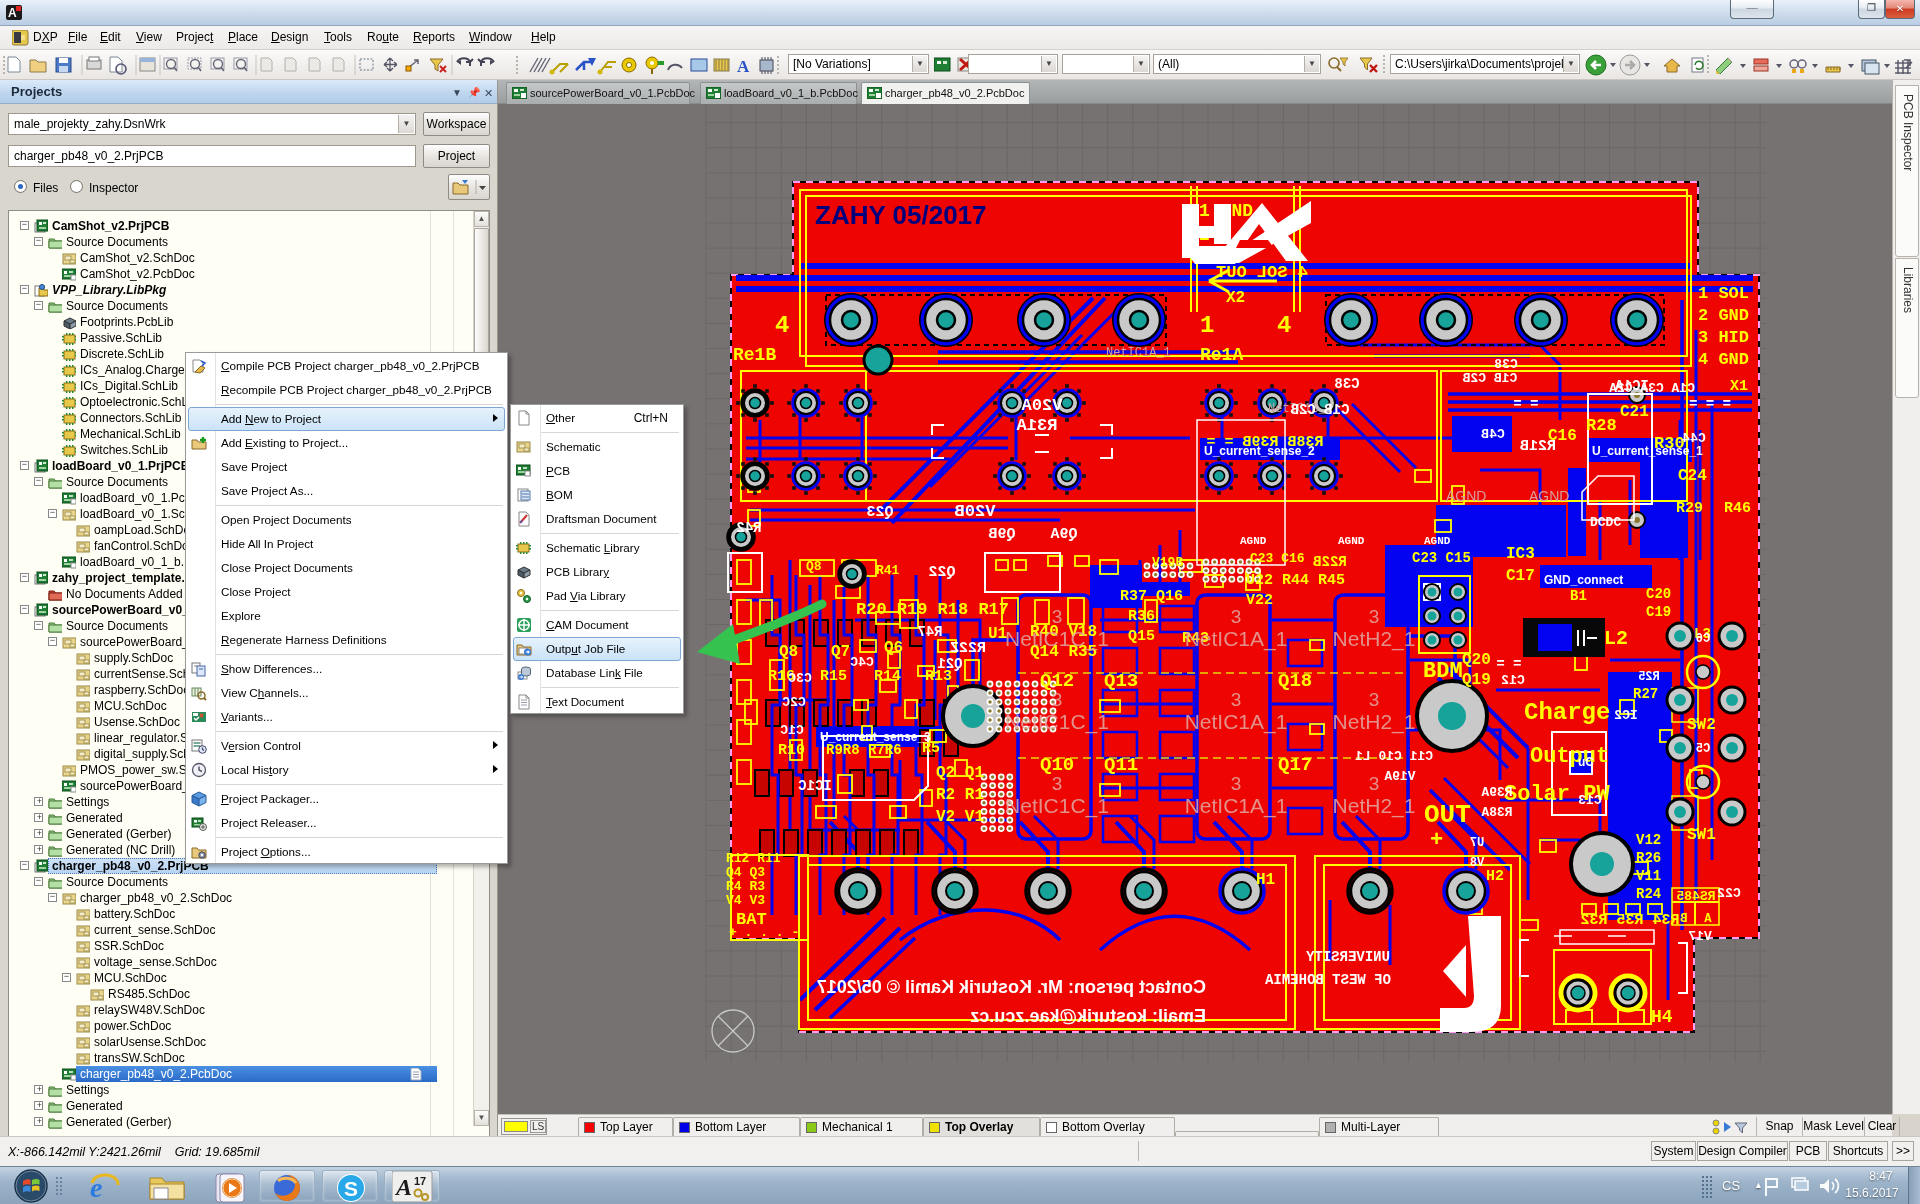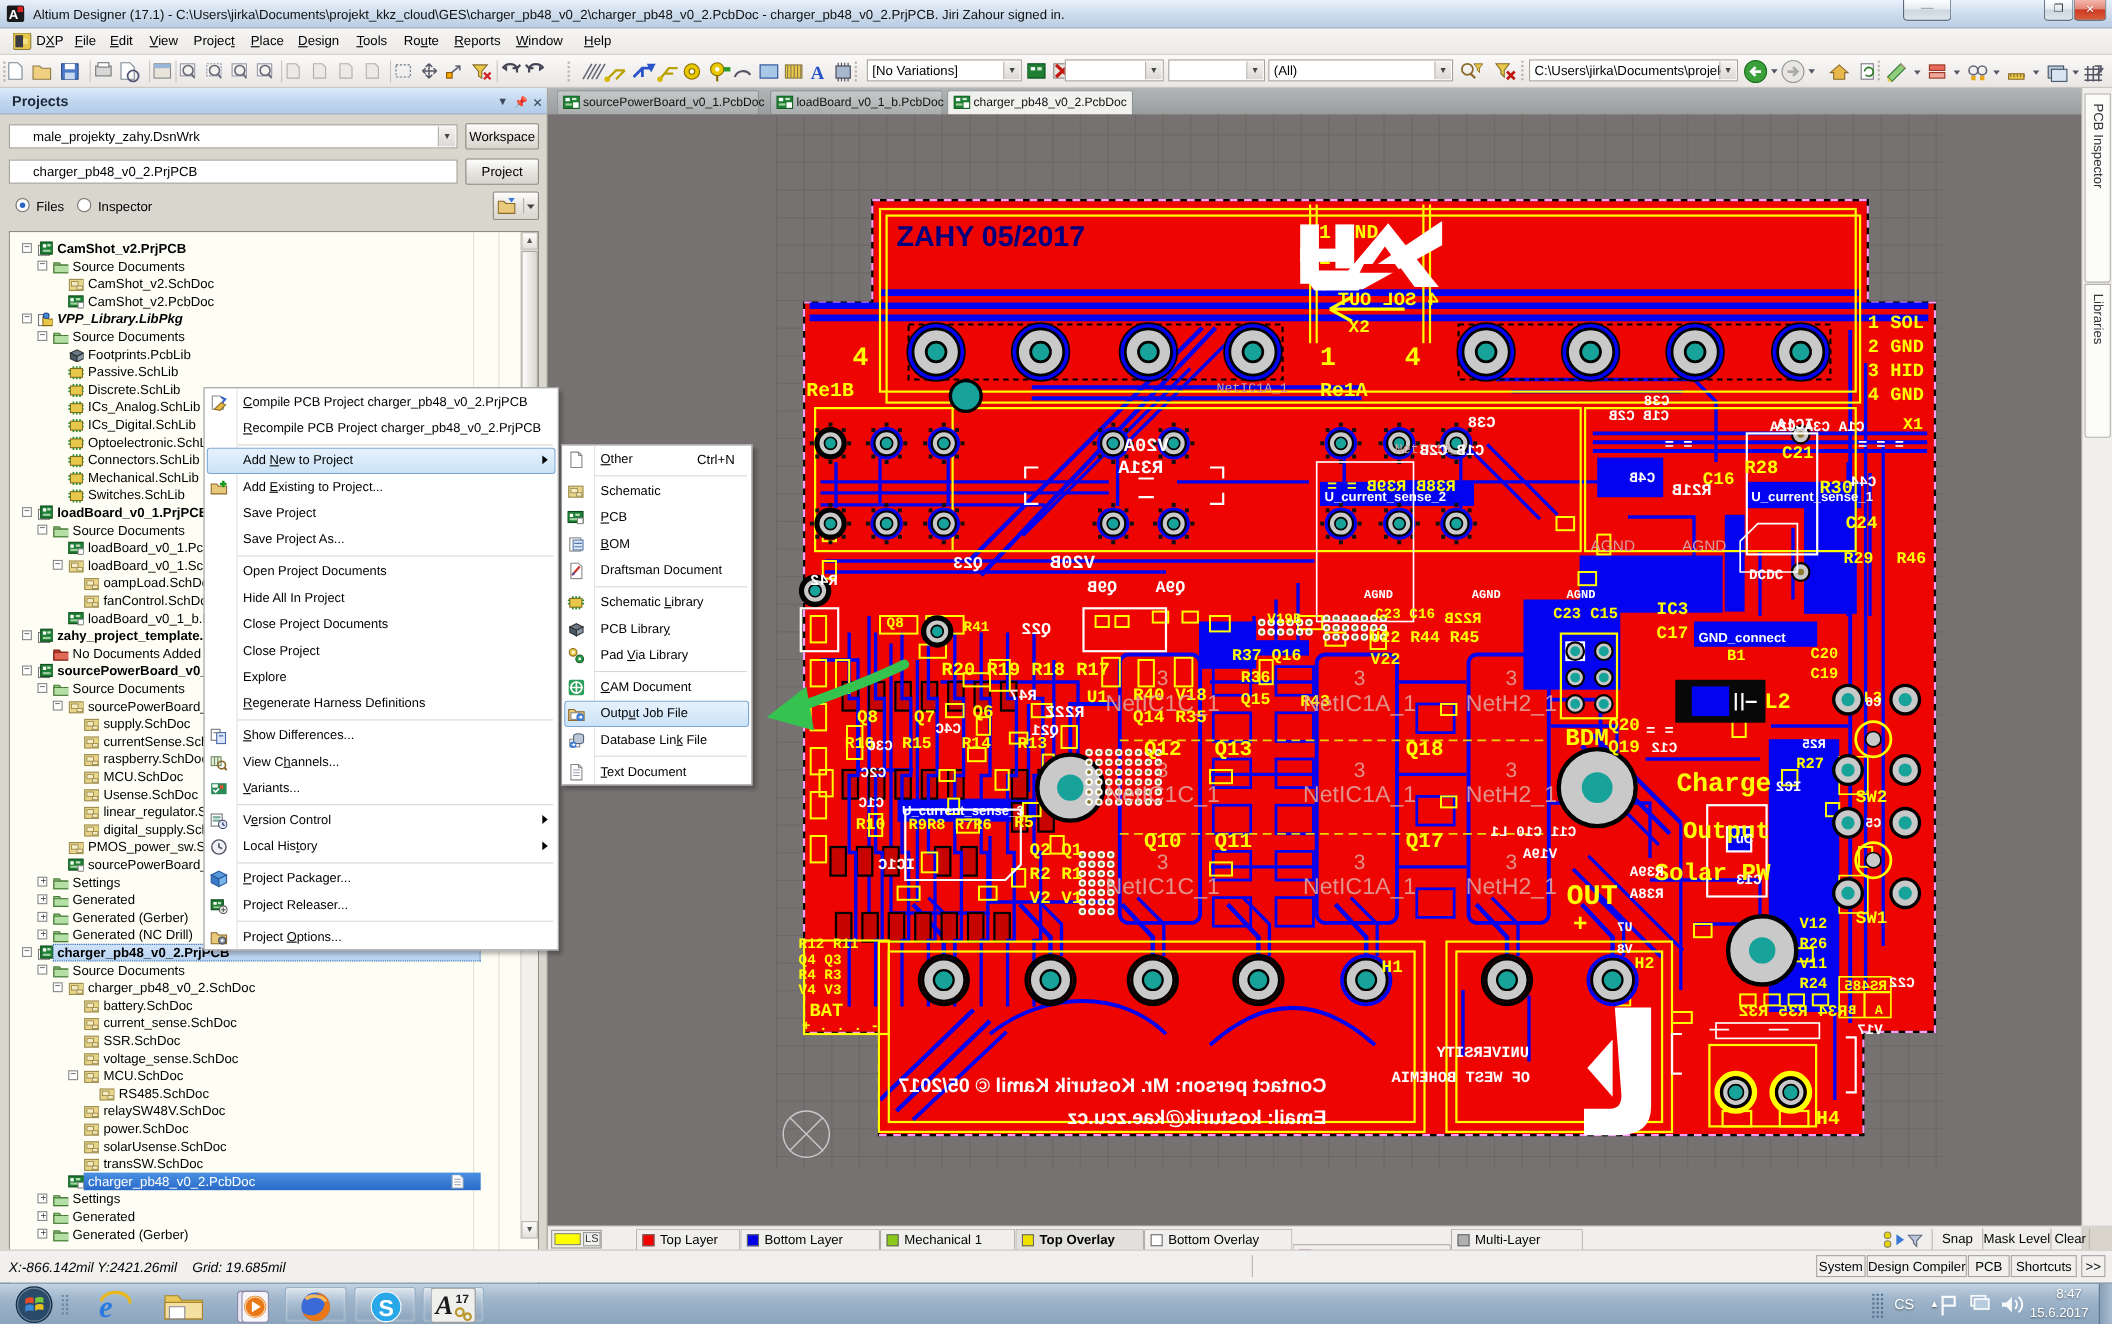--- a/index.html
+++ b/index.html
@@ -21,21 +21,21 @@
 .mitem u{text-decoration:underline;}
 
 #toolbar{left:0;top:50px;width:1920px;height:30px;background:linear-gradient(#fbfaf9,#e9e6e3);border-bottom:1px solid #cac6c2;}
 .combo{position:absolute;height:20px;background:#fff;border:1px solid #a8a29b;font-size:12px;color:#000;line-height:18px;padding-left:4px;}
 .combo .da{position:absolute;right:1px;top:1px;bottom:1px;width:15px;background:linear-gradient(#f4f3f2,#dcd9d5);border-left:1px solid #b5afa8;color:#444;font-size:8px;text-align:center;line-height:16px;}
 
 #projpanel{left:0;top:80px;width:498px;height:1057px;background:#d9d6ce;border-right:1px solid #9a968f;}
 #projhead{left:0;top:0;width:497px;height:24px;background:linear-gradient(#dceafa,#c0d6ee 55%,#b3cce9);border-bottom:1px solid #98aec7;}
 #projhead b{position:absolute;left:11px;top:4px;font-size:13px;color:#1c2a3a;}
 .phbtn{position:absolute;top:7px;color:#3a4a5c;font-size:10px;}
-.field{position:absolute;height:22px;background:#fff;border:1px solid #9e9890;font-size:12px;line-height:20px;padding-left:21px;color:#000;}
+.field{position:absolute;height:22px;background:#fff;border:1px solid #9e9890;font-size:12px;line-height:20px;padding-left:5px;color:#000;}
 .gbtn{position:absolute;height:24px;background:linear-gradient(#fefefe,#e8e5e0 50%,#d9d5cf);border:1px solid #8f8a82;border-radius:2px;font-size:12px;text-align:center;color:#000;}
 .radio{position:absolute;width:13px;height:13px;border-radius:50%;border:1px solid #7a766f;background:radial-gradient(#fff 55%,#ddd);}
 .radio.on:after{content:"";position:absolute;left:3px;top:3px;width:5px;height:5px;border-radius:50%;background:#2a67c4;}
 .rlbl{position:absolute;font-size:12px;color:#000;}
 #treebox{left:8px;top:130px;width:482px;height:997px;background:#fffef4;border:1px solid #928d85;}
 .trow{position:absolute;left:1px;width:433px;height:16px;font-size:12px;color:#000;white-space:nowrap;}
 .trow .txt{position:absolute;top:1px;}
 .trow.b .txt{font-weight:bold;}
 .exp{position:absolute;top:3px;width:9px;height:9px;border:1px solid #888;background:#fff;font-size:9px;line-height:7px;text-align:center;color:#333;}
 .exp:after{content:"−";position:absolute;left:0px;top:-1px;width:7px;font-size:9px;}
@@ -243,21 +243,20 @@
         <path d="M11.5 9.5 L11.5 11.5 L13.2 12.6" stroke="#446" fill="none" stroke-width="1.2"></path>
       </g>
 </defs>
 </svg>
 <div id="titlebar" class="abs">
     <svg class="abs" style="left:6px;top:4px" width="18" height="18">
       <rect x="0" y="1" width="16" height="15" rx="2" fill="#1a1a1a"></rect>
       <text x="2" y="13" font-size="12" font-weight="bold" fill="#fff" font-family="Liberation Sans">A</text>
       <rect x="10" y="2" width="5" height="5" fill="#d22"></rect>
     </svg>
-    <div id="titletxt" class="abs">Altium Designer (17.1) - C:\Users\jirka\Documents\projekt_kkz_cloud\GES\charger_pb48_v0_2\charger_pb48_v0_2.PcbDoc - charger_pb48_v0_2.PrjPCB. Jiri Zahour signed in.</div>
     <div id="btnmin" class="abs winbtn">
       <span class="winglyph">__</span>
     </div>
     <div id="btnmax" class="abs winbtn">
       <span class="winglyph">❐</span>
     </div>
     <div id="btncls" class="abs winbtn">
       <span class="winglyph">✕</span>
     </div>
   </div>
@@ -560,21 +559,21 @@
       <div class="trow" style="top:135px;">
         <svg class="ticon" style="left:52px" width="16" height="16">
           <use href="#i-schlib"></use>
         </svg>
         <span class="txt" style="left:70px;color:#000;position:absolute">Discrete.SchLib</span>
       </div>
       <div class="trow" style="top:151px;">
         <svg class="ticon" style="left:52px" width="16" height="16">
           <use href="#i-schlib"></use>
         </svg>
-        <span class="txt" style="left:70px;color:#000;position:absolute">ICs_Analog.SchLib</span>
+        <span class="txt" style="left:70px;color:#000;position:absolute">ICs_Analog.Charge</span>
       </div>
       <div class="trow" style="top:167px;">
         <svg class="ticon" style="left:52px" width="16" height="16">
           <use href="#i-schlib"></use>
         </svg>
         <span class="txt" style="left:70px;color:#000;position:absolute">ICs_Digital.SchLib</span>
       </div>
       <div class="trow" style="top:183px;">
         <svg class="ticon" style="left:52px" width="16" height="16">
           <use href="#i-schlib"></use>

